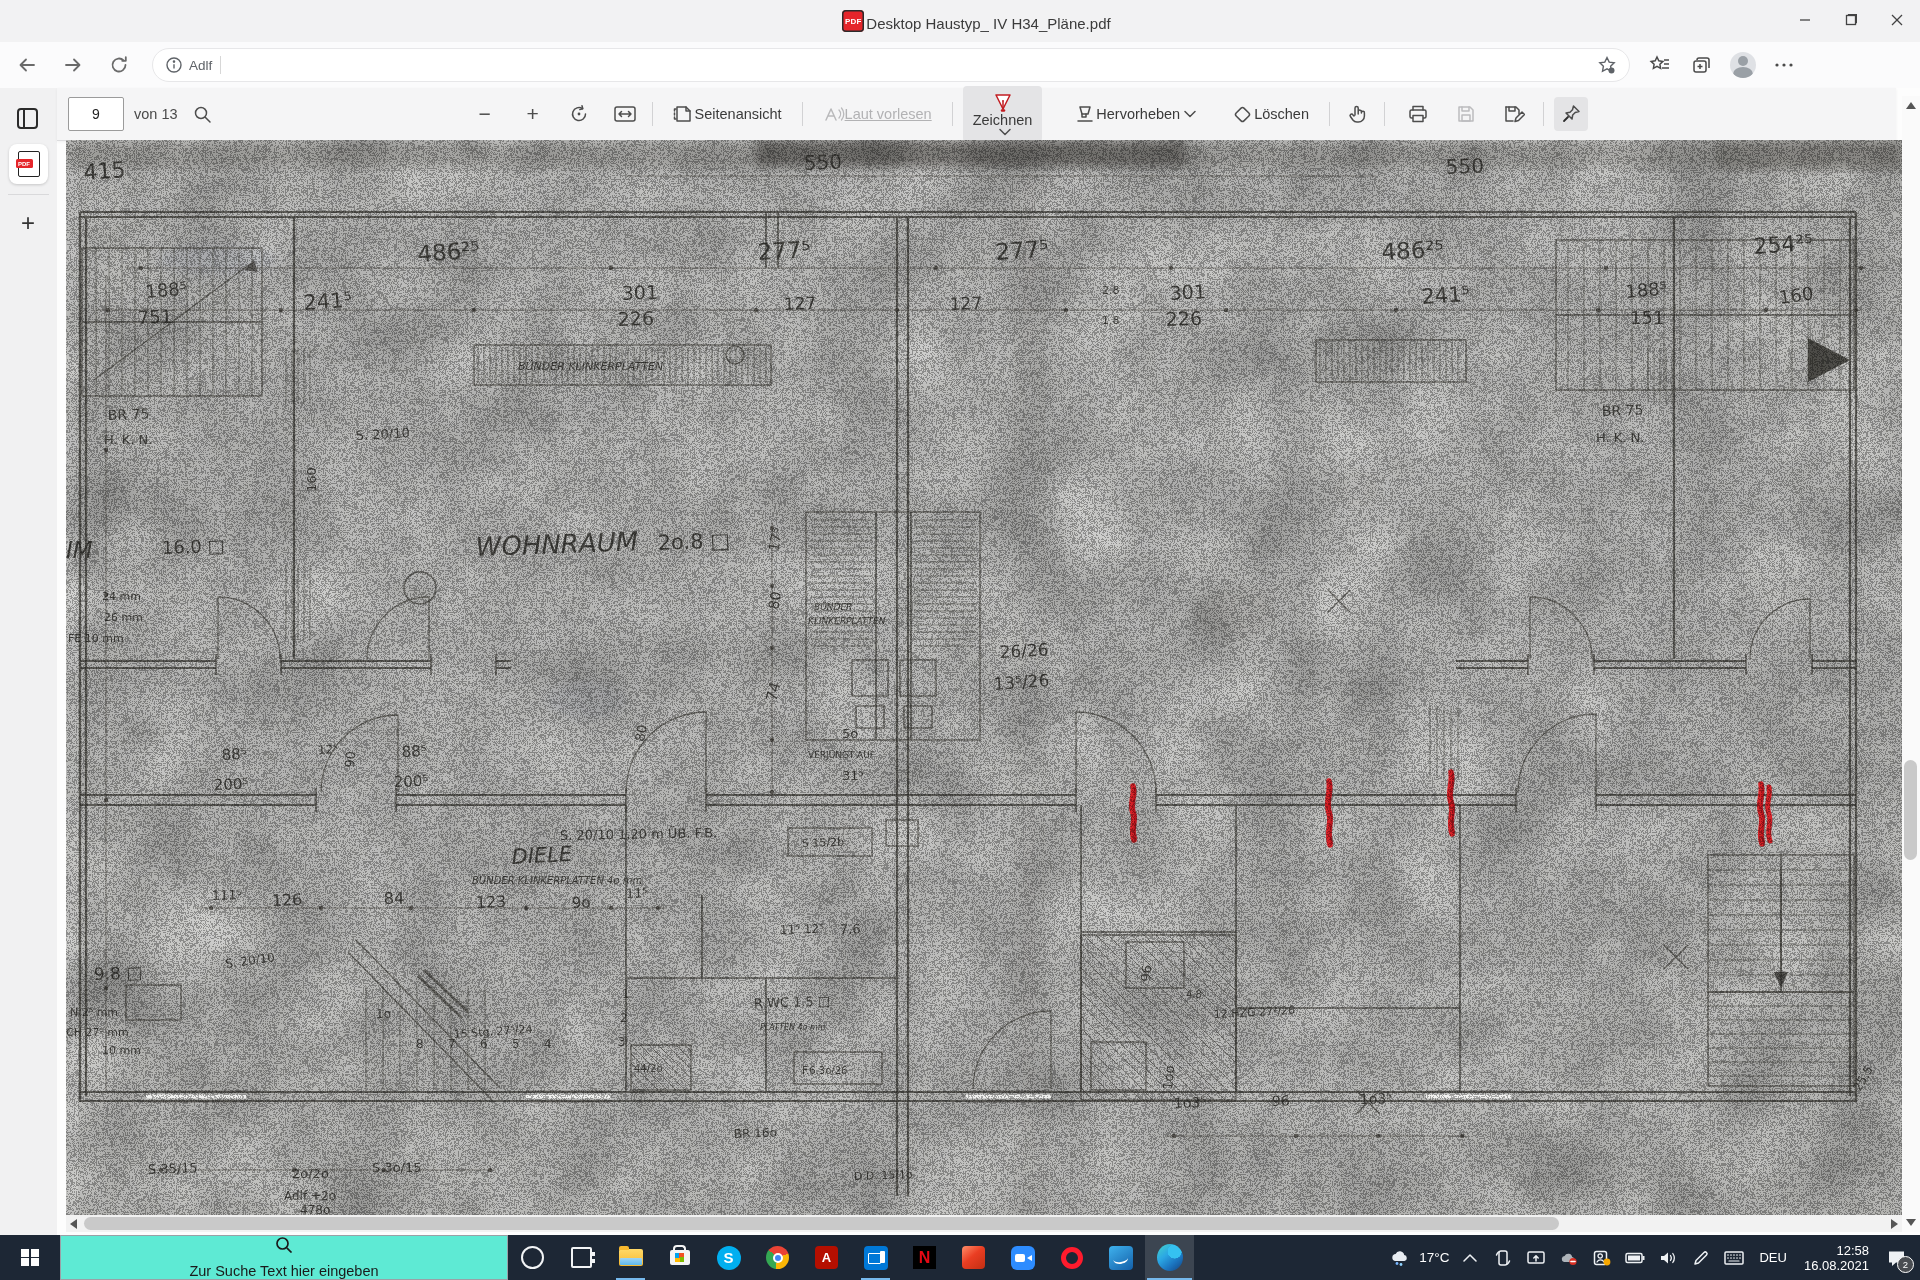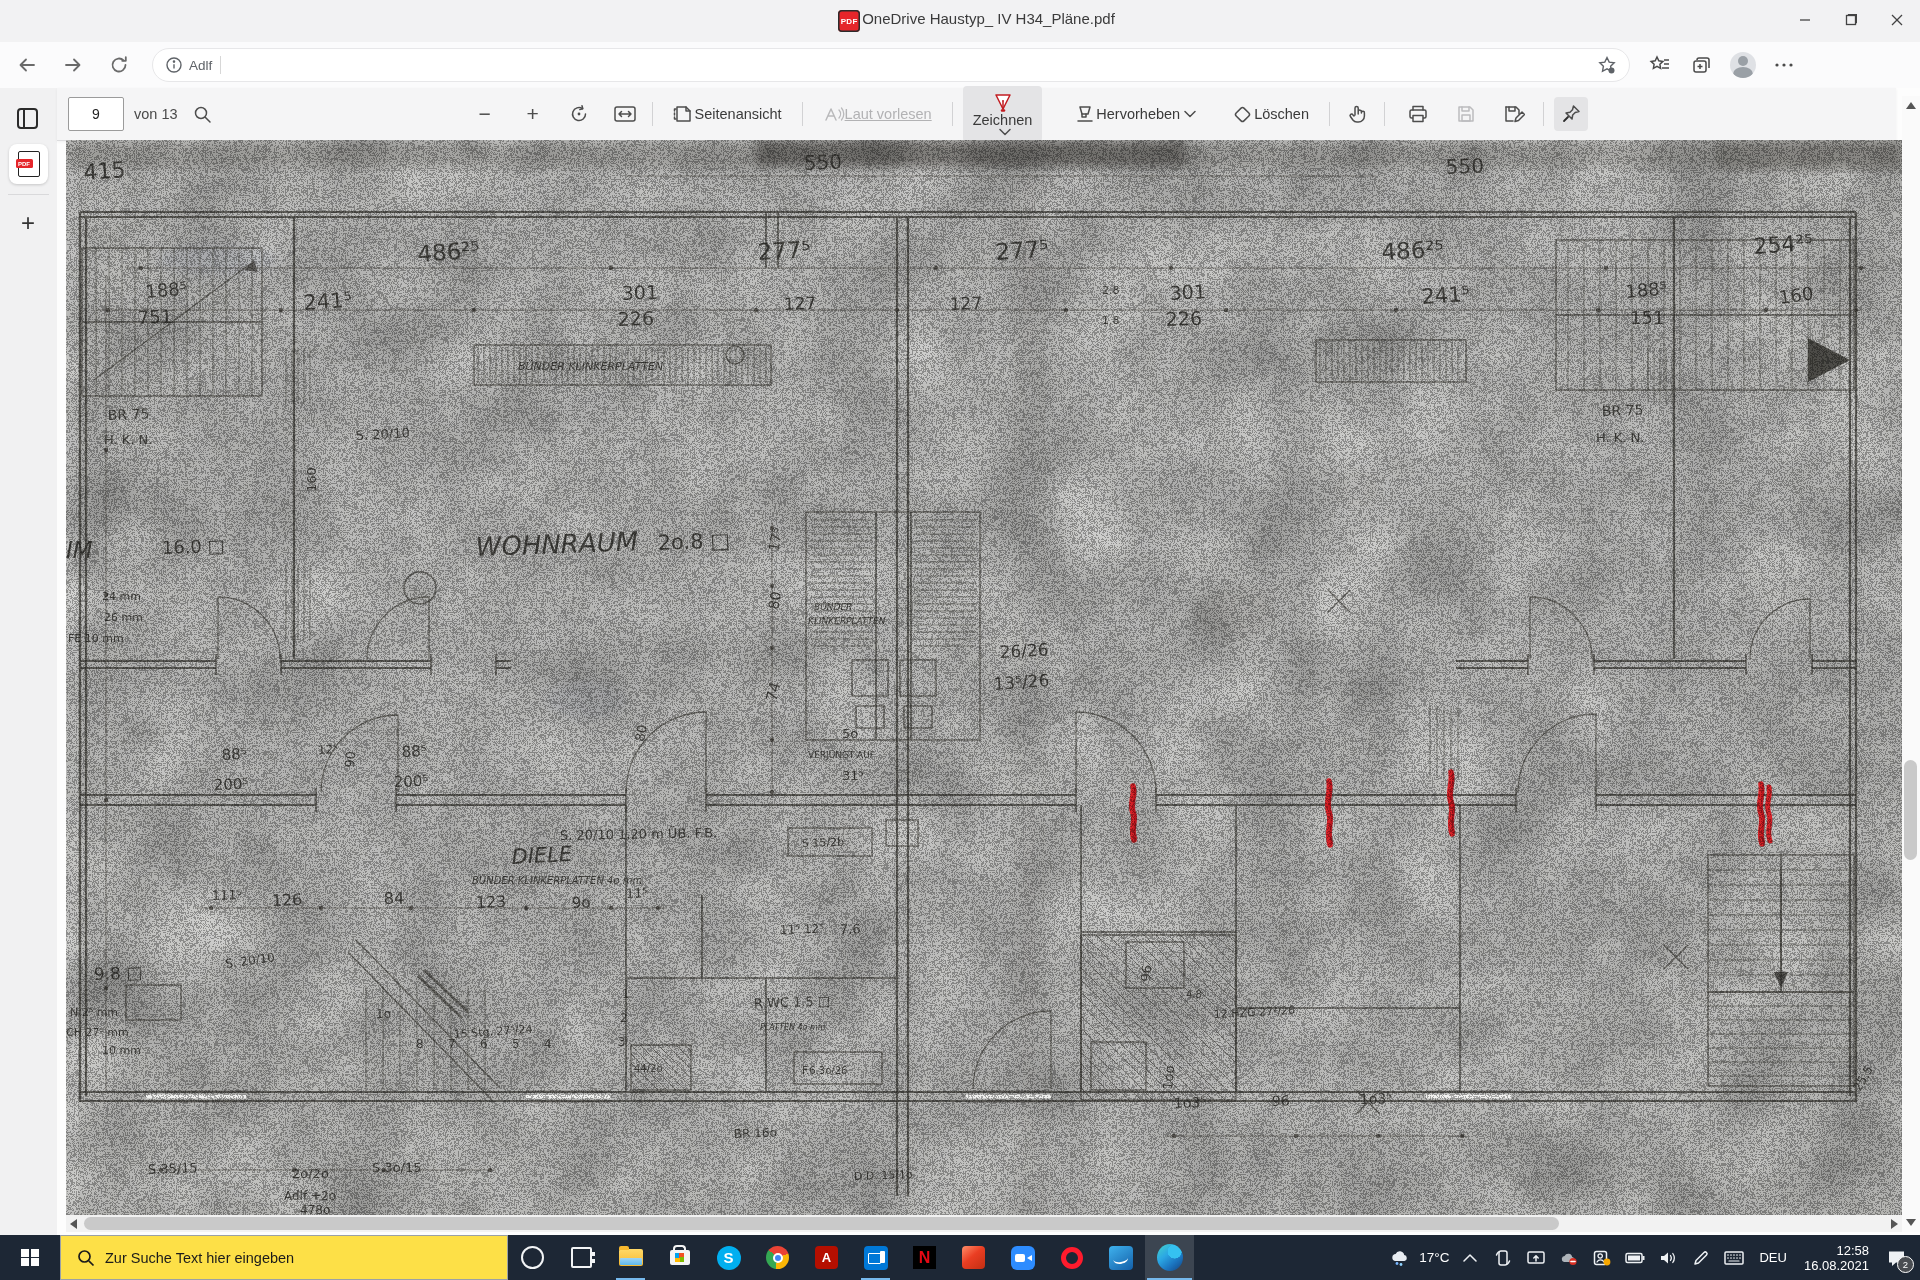--- a/index.html
+++ b/index.html
@@ -1,19 +1,19 @@
 <!DOCTYPE html>
 <html><head>
 <meta charset="utf-8">
 <style>
   html,body{margin:0;padding:0;background:#000;}
   #app{position:relative;width:1920px;height:1280px;background:#fff;font-family:"Liberation Sans",sans-serif;overflow:hidden;-webkit-font-smoothing:antialiased;}
   
   .titlebar{position:absolute;left:0;top:0;width:1920px;height:42px;background:#f2f2f3;display:flex;align-items:center;justify-content:center;}
-  .tabtitle{display:flex;align-items:flex-start;gap:2px;font-size:15px;color:#3b3b3b;margin-left:33px;}
+  .tabtitle{display:flex;align-items:flex-end;gap:2px;font-size:15px;color:#3b3b3b;margin-left:33px;}
   .pdfbadge{width:22px;height:22px;border-radius:4px;background:#e5252a;color:#fff;font-size:8px;font-weight:bold;display:flex;align-items:center;justify-content:center;letter-spacing:.3px;box-shadow:0 0 0 1.5px #2b2b2b inset;}
   .wincontrols{position:absolute;right:0;top:0;height:40px;display:flex;}
   .wbtn{width:46px;height:40px;display:flex;align-items:center;justify-content:center;color:#444;}
   .wbtn svg{stroke:#444;stroke-width:1.3;fill:none;}
   
   .addressbar{position:absolute;left:0;top:42px;width:1920px;height:46px;background:#fbfbfc;display:flex;align-items:center;border-bottom:1px solid #ebebeb;}
   .navbtn{width:38px;height:38px;margin-left:8px;display:flex;align-items:center;justify-content:center;border-radius:6px;}
   .navbtn svg{stroke:#6a6a6a;stroke-width:1.8;fill:none;stroke-linecap:round;stroke-linejoin:round;}
   .urlpill{margin-left:14px;width:1478px;height:34px;background:#fff;border:1px solid #e7e7e9;border-radius:17px;display:flex;align-items:center;padding:0 10px;box-sizing:border-box;}
   .urlpill .info{width:22px;height:22px;display:flex;align-items:center;justify-content:center;}
@@ -63,21 +63,21 @@
   .vscroll{position:absolute;left:1845px;top:8px;width:18px;height:1136px;background:#fafafa;}
   .vthumb{position:absolute;left:2px;top:664px;width:13px;height:100px;background:#c9c9c9;border-radius:7px;}
   .varrow{position:absolute;left:4px;width:0;height:0;border-left:5px solid transparent;border-right:5px solid transparent;}
   .varrow.up{top:6px;border-bottom:7px solid #555;}
   .varrow.down{bottom:6px;border-top:7px solid #555;}
   
   .taskbar{position:absolute;left:0;top:1235px;width:1920px;height:45px;background:#1d2735;display:flex;align-items:stretch;color:#fff;}
   .startbtn{width:60px;display:flex;align-items:center;justify-content:center;}
   .winlogo{display:grid;grid-template-columns:8px 8px;grid-template-rows:8px 8px;gap:1.5px;}
   .winlogo div{background:#fdfdfd;}
-  .searchbox{width:448px;background:#fde047;border:1px solid #9aa0a6;display:flex;align-items:center;gap:10px;padding:0 16px;box-sizing:border-box;}
+  .searchbox{width:448px;background:#5eead4;border:1px solid #9aa0a6;display:flex;align-items:center;gap:10px;padding:0 16px;box-sizing:border-box;flex-direction:column;}
   .searchbox .stext{font-size:14.5px;color:#1b1b1b;}
   .tb-apps{display:flex;align-items:stretch;}
   .tb-app{width:49px;position:relative;display:flex;align-items:center;justify-content:center;}
   .tb-app.active{background:rgba(255,255,255,.14);}
   .tb-app .indicator{position:absolute;bottom:0;left:10px;right:10px;height:2.5px;background:#76b9ed;}
   .tb-app.active .indicator{left:2px;right:2px;}
   .ic{position:relative;width:26px;height:26px;display:flex;align-items:center;justify-content:center;}
   .glyph{font-weight:bold;font-family:"Liberation Sans",sans-serif;}
   .app-cortana .ring{width:19px;height:19px;border:2.5px solid #f2f4f6;border-radius:50%;}
   .app-task-view .tv{width:17px;height:17px;border:2px solid #f2f4f6;border-radius:2px;position:relative;}
@@ -116,21 +116,21 @@
   .notif .nbadge{position:absolute;right:-2px;bottom:0px;width:15px;height:15px;border-radius:50%;background:#4a4d52;border:1.5px solid #fff;color:#fff;font-size:9.5px;display:flex;align-items:center;justify-content:center;}
 </style>
 </head>
 <body>
 
 <div id="app">
 
   <div class="titlebar">
     <div class="tabtitle">
       <span class="pdfbadge">PDF</span>
-      <span>OneDrive Haustyp_ IV H34_Pläne.pdf</span>
+      <span>Desktop Haustyp_ IV H34_Pläne.pdf</span>
     </div>
     <div class="wincontrols">
       <div class="wbtn">
           <svg width="12" height="12">
             <line x1="1" y1="6" x2="11" y2="6"></line>
           </svg>
         </div>
       <div class="wbtn">
           <svg width="12" height="12">
             <rect x="1.5" y="1.5" width="9" height="9"></rect>

